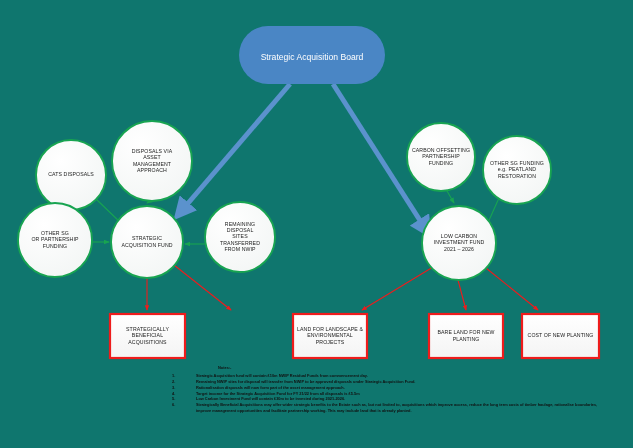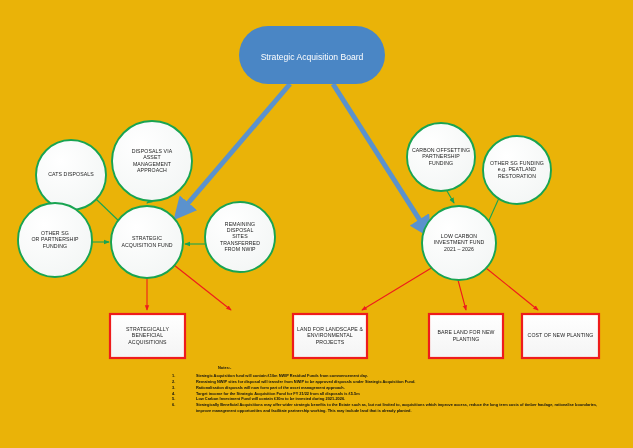--- a/index.html
+++ b/index.html
@@ -7,21 +7,21 @@
     padding: 0;
     background: #ffffff;
   }
   body {
     font-family: "Liberation Sans", sans-serif;
   }
   #page {
     position: relative;
     width: 633px;
     height: 448px;
-    background: #eab308;
+    background: #0f766e;
     overflow: hidden;
   }
   #diagram-svg {
     position: absolute;
     left: 0;
     top: 0;
     width: 633px;
     height: 448px;
   }
   .node-label {

